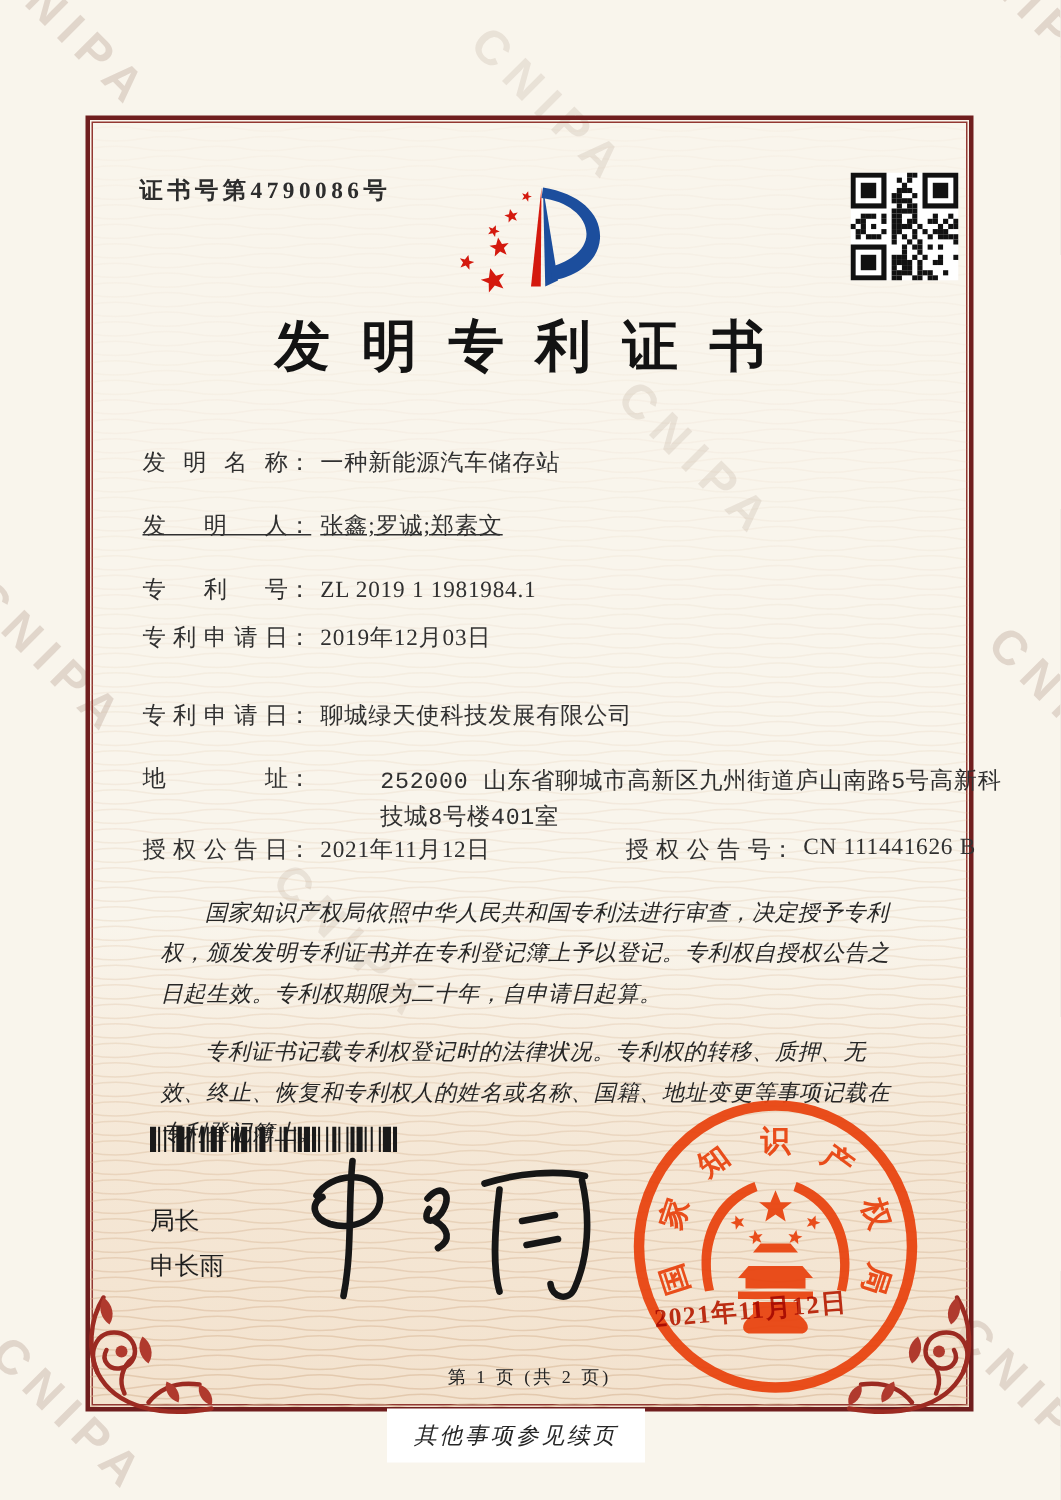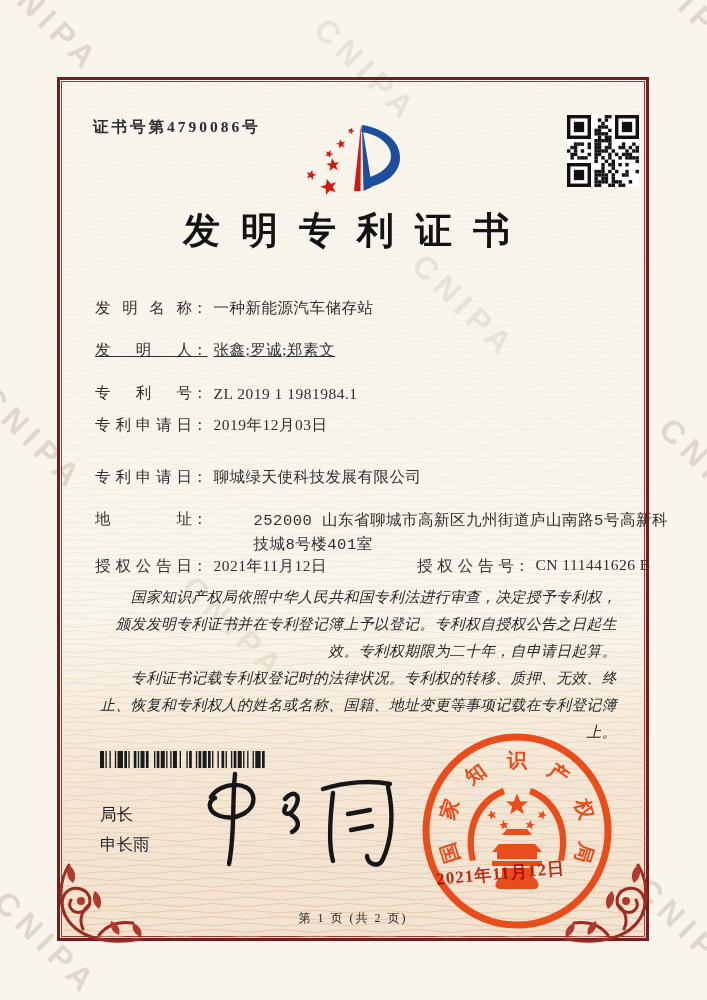--- a/index.html
+++ b/index.html
@@ -28,21 +28,21 @@
   
   .frow{position:absolute;left:95px;font-size:15.5px;color:#303030;display:flex;}
   .flabel{display:inline-block;width:97px;text-align:justify;text-align-last:justify;flex:none;}
   .fcolon{flex:none;margin-right:6px;}
   .fvalue{letter-spacing:0.5px;}
   .addr .fvalue{width:428px;line-height:1.55;margin-left:40px;}
   .grant-no{margin-left:90px;display:flex;}
   
   .paras{position:absolute;left:95px;top:584px;width:522px;font-size:14.8px;
          line-height:1.82;color:#262626;font-style:italic;letter-spacing:0.4px;}
-  .paras p{margin:0;text-indent:2em;text-align:right;}
+  .paras p{margin:12px;text-indent:2em;}
   
   .barcode{position:absolute;left:100px;top:751px;}
   .officer{position:absolute;left:100px;top:799px;font-family:"Liberation Sans","DejaVu Sans",sans-serif;
            font-size:16.5px;color:#1f1f1f;line-height:30px;}
   .sig{position:absolute;left:190px;top:758px;}
   .seal{position:absolute;left:419px;top:731px;opacity:0.94;}
   .seal-date{position:absolute;left:436px;top:859px;width:200px;font-size:17px;font-weight:bold;
              color:#bb2d13;letter-spacing:1px;transform:rotate(-5deg);mix-blend-mode:multiply;}
   .page-no{position:absolute;left:57px;top:910px;width:592px;text-align:center;
            font-size:12px;color:#222;letter-spacing:2px;}
@@ -519,15 +519,18 @@
       <g fill="#b03a2e">
         <circle cx="32" cy="50" r="4"></circle>
         <path d="M20,14 C26,18 28,26 24,32 C18,28 16,20 20,14 Z"></path>
         <path d="M46,40 C52,44 54,52 50,58 C44,54 42,46 46,40 Z"></path>
         <path d="M62,70 C68,72 72,78 70,84 C64,82 60,76 62,70 Z"></path>
         <path d="M84,72 C90,74 94,80 92,86 C86,84 82,78 84,72 Z"></path>
       </g>
     </svg>
 
     <div class="page-no">第 1 页 (共 2 页)</div>
+    <div class="note-box">
+      <span>其他事项参见续页</span>
+    </div>
 
   </div>
 </div>
 
 </body></html>

